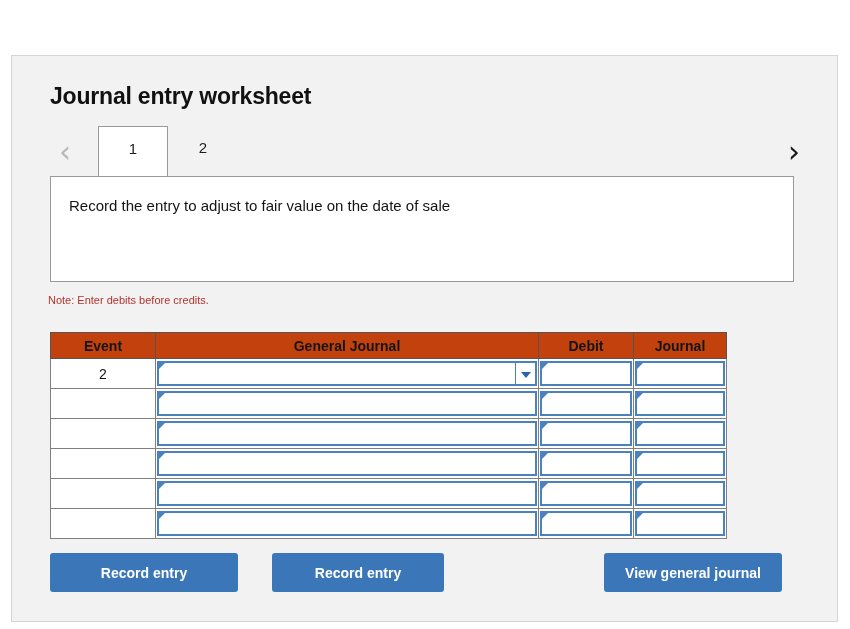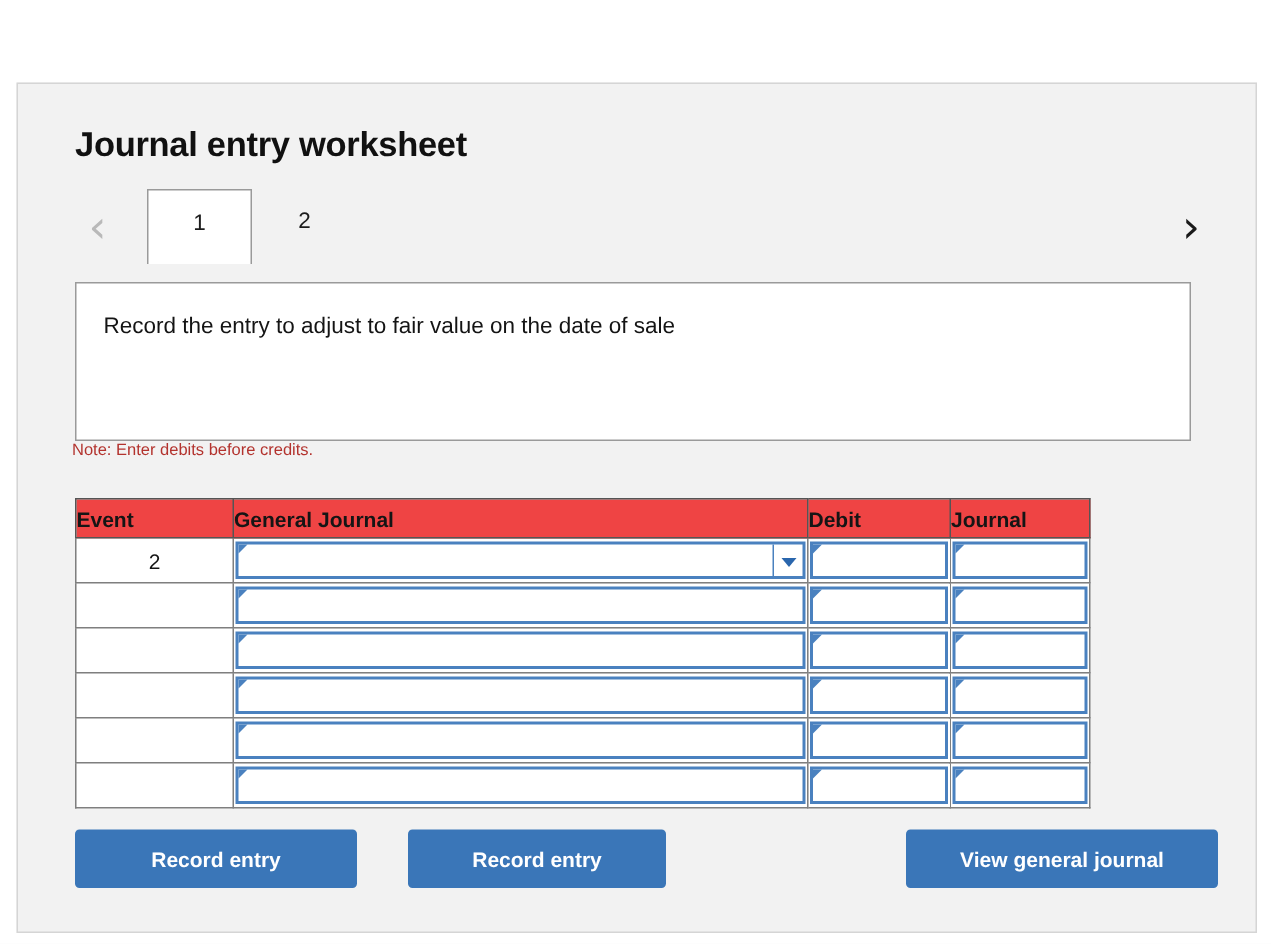--- a/index.html
+++ b/index.html
@@ -105,21 +105,20 @@
   .prompt-box {
     position: absolute;
     left: 38px;
     top: 120px;
     width: 744px;
     height: 106px;
     background: #ffffff;
     border: 1px solid #9a9a9a;
     box-sizing: border-box;
     z-index: 1;
-    margin-top: 12px;
   }
   .prompt-text {
     position: absolute;
     left: 18px;
     top: 20px;
     font-size: 15px;
     color: #141414;
     white-space: nowrap;
   }
 
@@ -136,28 +135,28 @@
   
   .jtable {
     position: absolute;
     left: 38px;
     top: 276px;
     width: 676px;
     border-collapse: collapse;
     table-layout: fixed;
   }
   .jtable th {
-    background: #ef4444;
+    background: #c2410c;
     border: 1px solid #555555;
     font-size: 14px;
     font-weight: bold;
     color: #151515;
     height: 25px;
     padding: 0;
-    text-align: left;
+    text-align: center;
   }
   .jtable td {
     padding: 0;
     height: 29px;
     background: #ffffff;
     border: 1px solid #7f7f7f;
   }
   .col-event { width: 105px; }
   .col-gj    { width: 383px; }
   .col-debit { width: 95px; }
@@ -221,21 +220,21 @@
     font-weight: bold;
     border: none;
     border-radius: 3px;
     height: 39px;
     cursor: pointer;
     font-family: "Liberation Sans", sans-serif;
     padding: 0;
   }
   .btn-record { left: 38px;  top: 497px; width: 188px; }
   .btn-clear  { left: 260px; top: 497px; width: 172px; }
-  .btn-view   { left: 592px; top: 497px; width: 208px; }
+  .btn-view   { left: 592px; top: 497px; width: 178px; }
 </style>
 </head>
 <body>
 
 <div id="root">
 
   <div class="panel">
 
     <div class="page-title">Journal entry worksheet</div>
 

